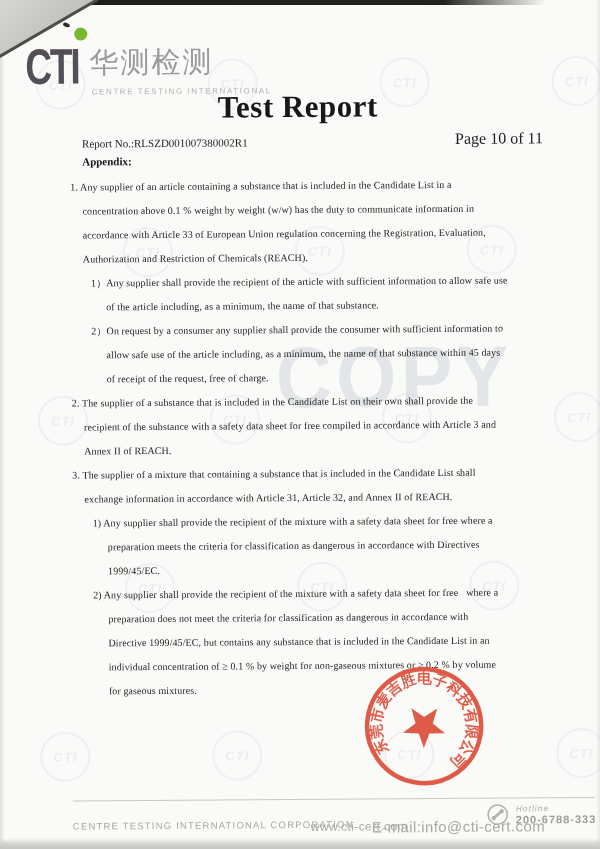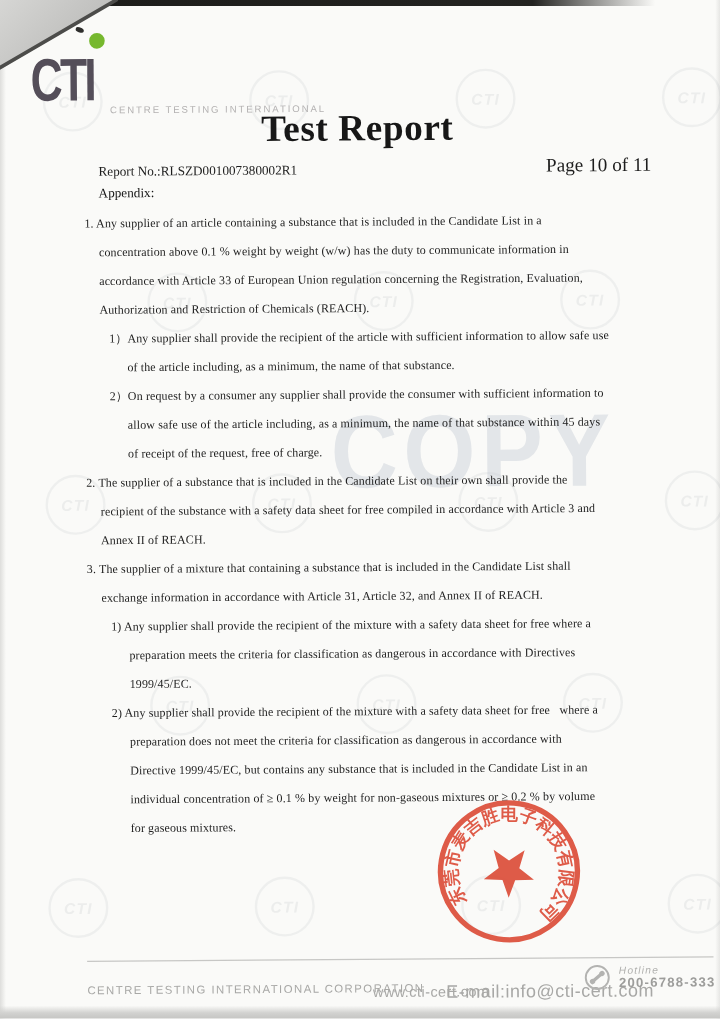--- a/index.html
+++ b/index.html
@@ -36,21 +36,21 @@
   #logo-dot{position:absolute;left:77px;top:26px;z-index:4;width:13px;height:13px;border-radius:50%;background:#76b82e;}
   #logo-cn{position:absolute;left:92px;top:47px;z-index:3;font-family:"DejaVu Sans",sans-serif;font-size:29px;line-height:1;
     color:#9b9b9b;letter-spacing:2px;font-weight:500;}
   #logo-caption{position:absolute;left:94px;top:86px;z-index:3;font:8px "Liberation Sans",sans-serif;
     color:#b3b1b1;letter-spacing:1.6px;white-space:pre;}
 
   #doc-title{position:absolute;left:0;right:0;top:90px;z-index:3;text-align:center;
     font:700 31px/1.1 "Liberation Serif",serif;color:#171717;letter-spacing:.5px;}
   #report-no{position:absolute;left:84px;top:136px;z-index:3;font-size:11px;color:#1d1d1d;white-space:pre;}
   #page-num{position:absolute;left:457px;top:131px;z-index:3;font-size:16px;color:#1d1d1d;white-space:pre;}
-  #appendix-heading{position:absolute;left:84px;top:154px;z-index:3;font-weight:400;font-size:11px;color:#141414;}
+  #appendix-heading{position:absolute;left:84px;top:154px;z-index:3;font-weight:700;font-size:11px;color:#141414;}
 
   
   #appendix-lines{position:absolute;left:0;right:0;top:174px;z-index:3;}
   .line{height:24px;line-height:24px;font-size:10px;color:#1e1e1e;white-space:pre;letter-spacing:.1px;}
   .ind-a{padding-left:72px;}
   .ind-b{padding-left:84px;}
   .ind-c{padding-left:92px;}
   .ind-d{padding-left:107px;}
 
   
@@ -100,20 +100,21 @@
         <div class="ghost" style="left: 38px; top: 730px;">CTI</div>
         <div class="ghost" style="left: 210px; top: 730px;">CTI</div>
         <div class="ghost" style="left: 382px; top: 730px;">CTI</div>
         <div class="ghost" style="left: 554px; top: 730px;">CTI</div>
       </div>
 
     <div id="copy-wm">COPY</div>
 
     <div id="logo-cti">CTI</div>
     <div id="logo-dot"></div>
+    <div id="logo-cn">华测检测</div>
     <div id="logo-caption">CENTRE TESTING INTERNATIONAL</div>
 
     <div id="doc-title">Test Report</div>
     <div id="report-no">Report No.:RLSZD001007380002R1</div>
     <div id="page-num">Page 10 of 11</div>
 
     <div id="appendix-heading">Appendix:</div>
     <div id="appendix-lines">
         <div class="line ind-a">1. Any supplier of an article containing a substance that is included in the Candidate List in a</div>
         <div class="line ind-b">concentration above 0.1 % weight by weight (w/w) has the duty to communicate information in</div>

